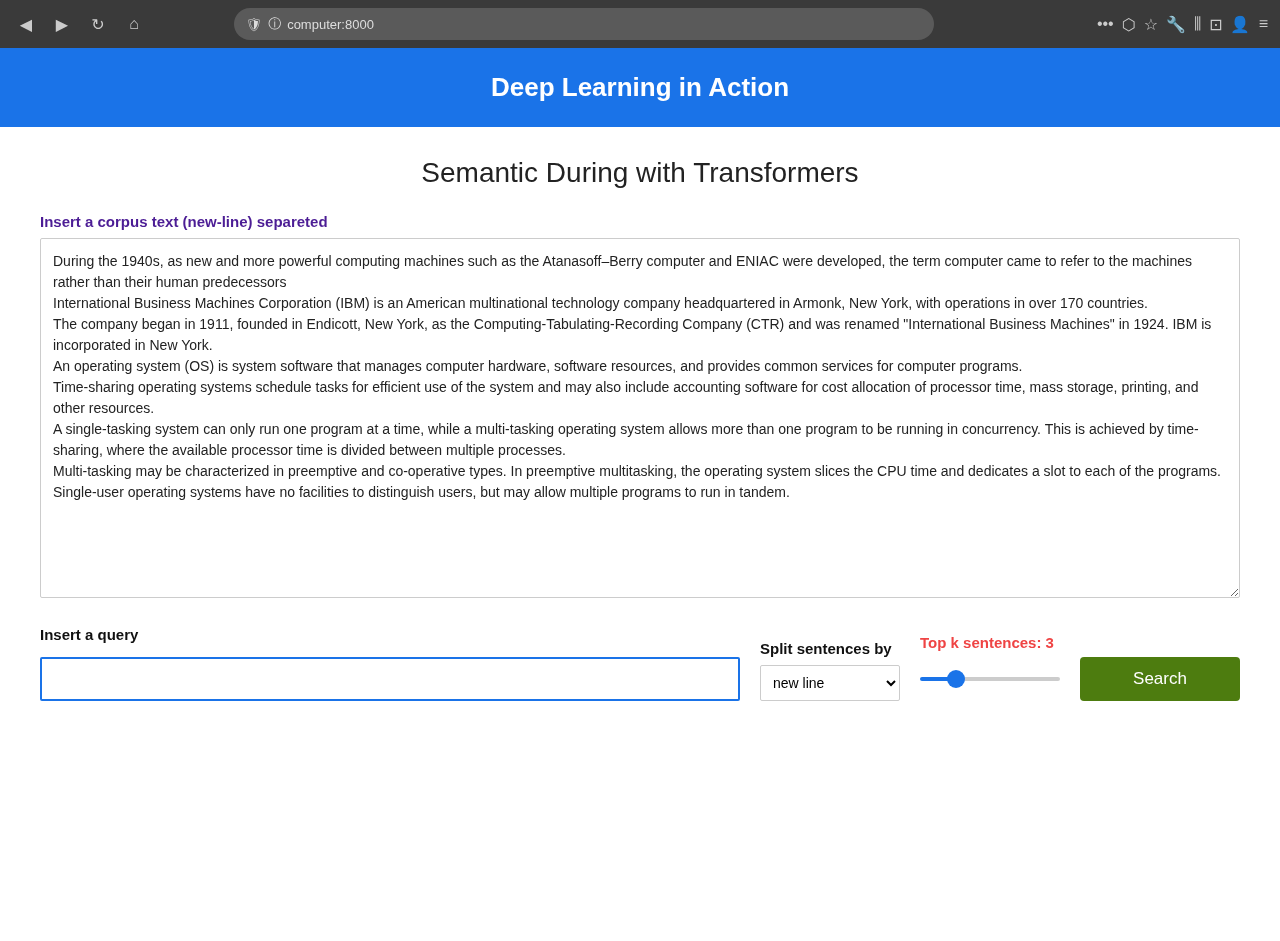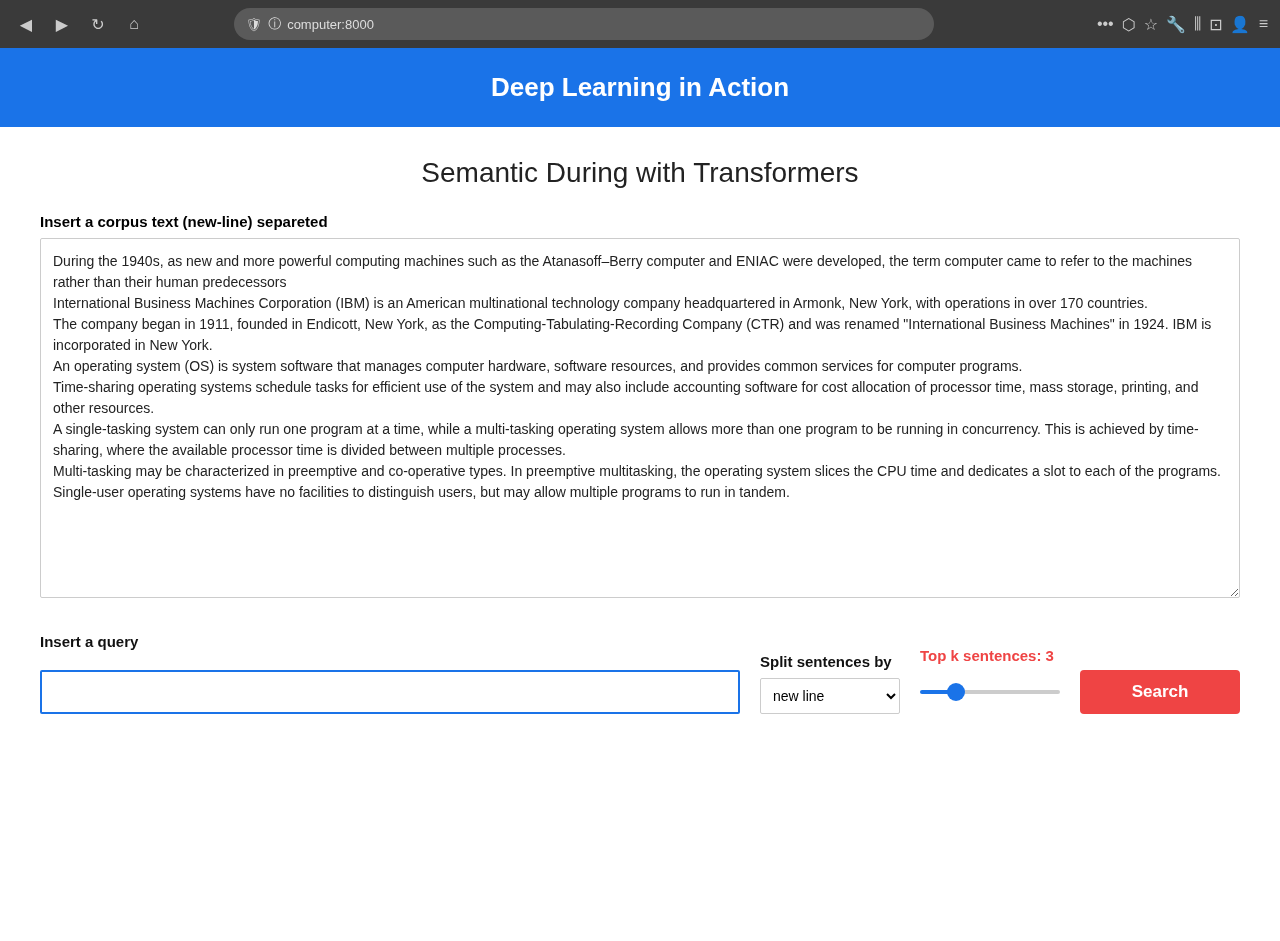--- a/index.html
+++ b/index.html
@@ -86,21 +86,21 @@
       font-size: 28px;
       font-weight: normal;
       text-align: center;
       margin-bottom: 24px;
       color: #222;
     }
 
     .corpus-label {
       font-size: 15px;
       font-weight: bold;
-      color: #000000;
+      color: #4c1d95;
       margin-bottom: 8px;
     }
 
     .corpus-textarea {
       width: 100%;
       height: 360px;
       border: 1px solid #ccc;
       border-radius: 2px;
       padding: 12px;
       font-size: 14px;
@@ -115,23 +115,22 @@
     .query-section {
       display: flex;
       align-items: flex-end;
       gap: 20px;
       margin-top: 24px;
     }
 
     .query-group {
       display: flex;
       flex-direction: column;
-      gap: 20px;
+      gap: 14px;
       flex: 1;
-      margin-top: 7px;
     }
     .query-label {
       font-size: 15px;
       font-weight: bold;
       color: #111;
     }
     .query-input {
       width: 100%;
       height: 44px;
       border: 2px solid #1a73e8;
@@ -190,27 +189,27 @@
       -webkit-appearance: none;
       width: 18px;
       height: 18px;
       border-radius: 50%;
       background: #1a73e8;
       cursor: pointer;
     }
 
     .search-btn {
       height: 44px;
-      background: #ef4444;
+      background: #4d7c0f;
       color: white;
       border: none;
       border-radius: 4px;
       padding: 12px 40px;
       font-size: 17px;
-      font-weight: bold;
+      font-weight: normal;
       cursor: pointer;
       min-width: 160px;
     }
   </style>
 </head>
 <body>
 
 <div class="browser-chrome">
   <button class="browser-nav-btn">◀</button>
   <button class="browser-nav-btn">▶</button>

